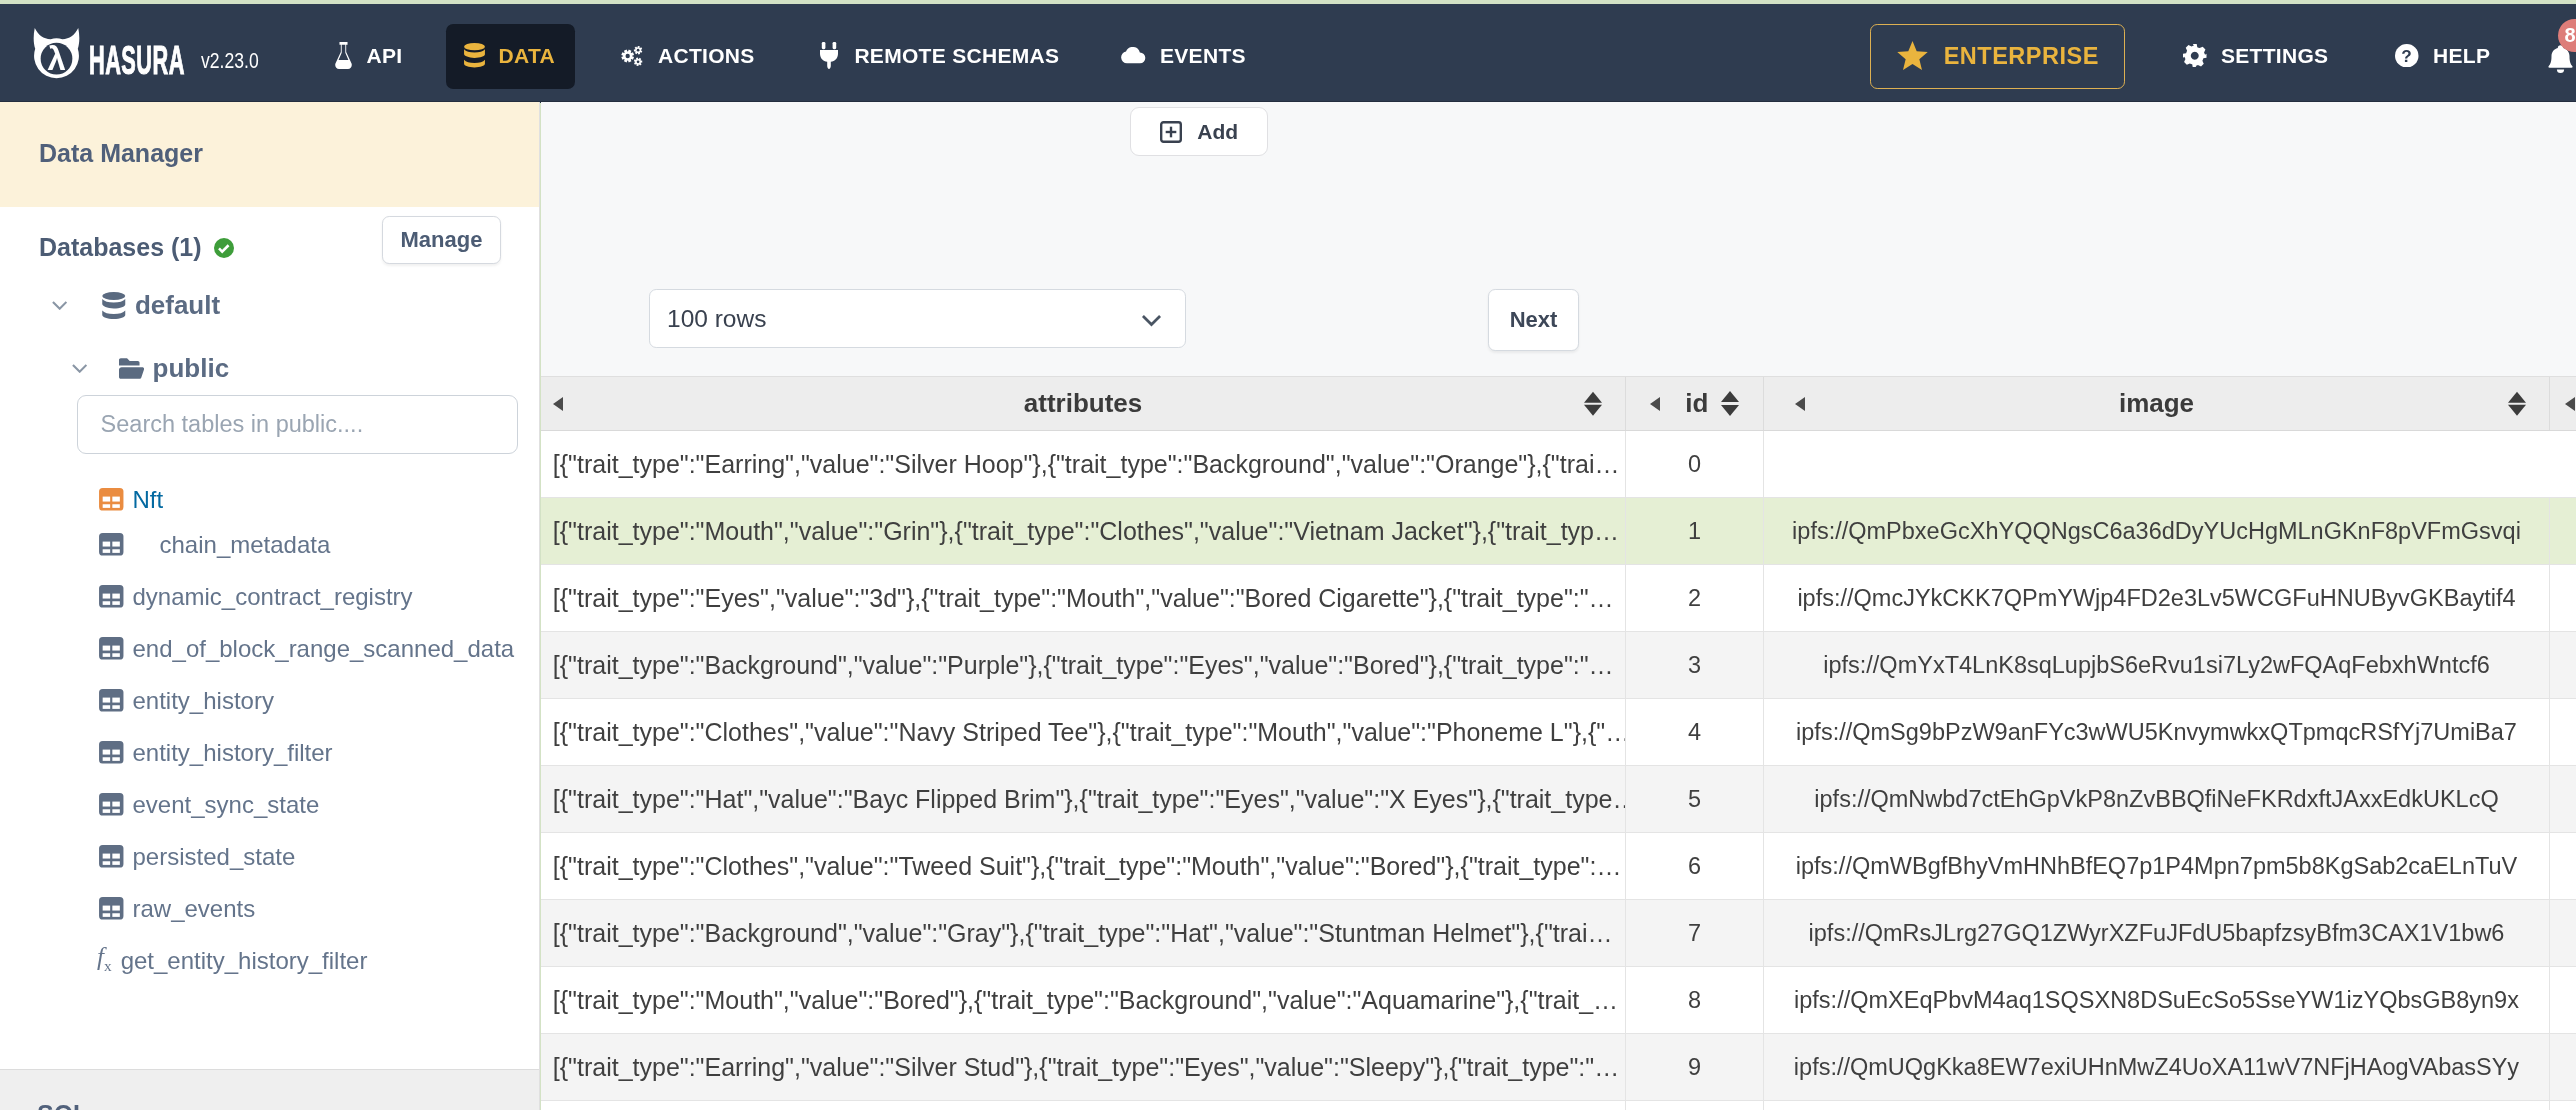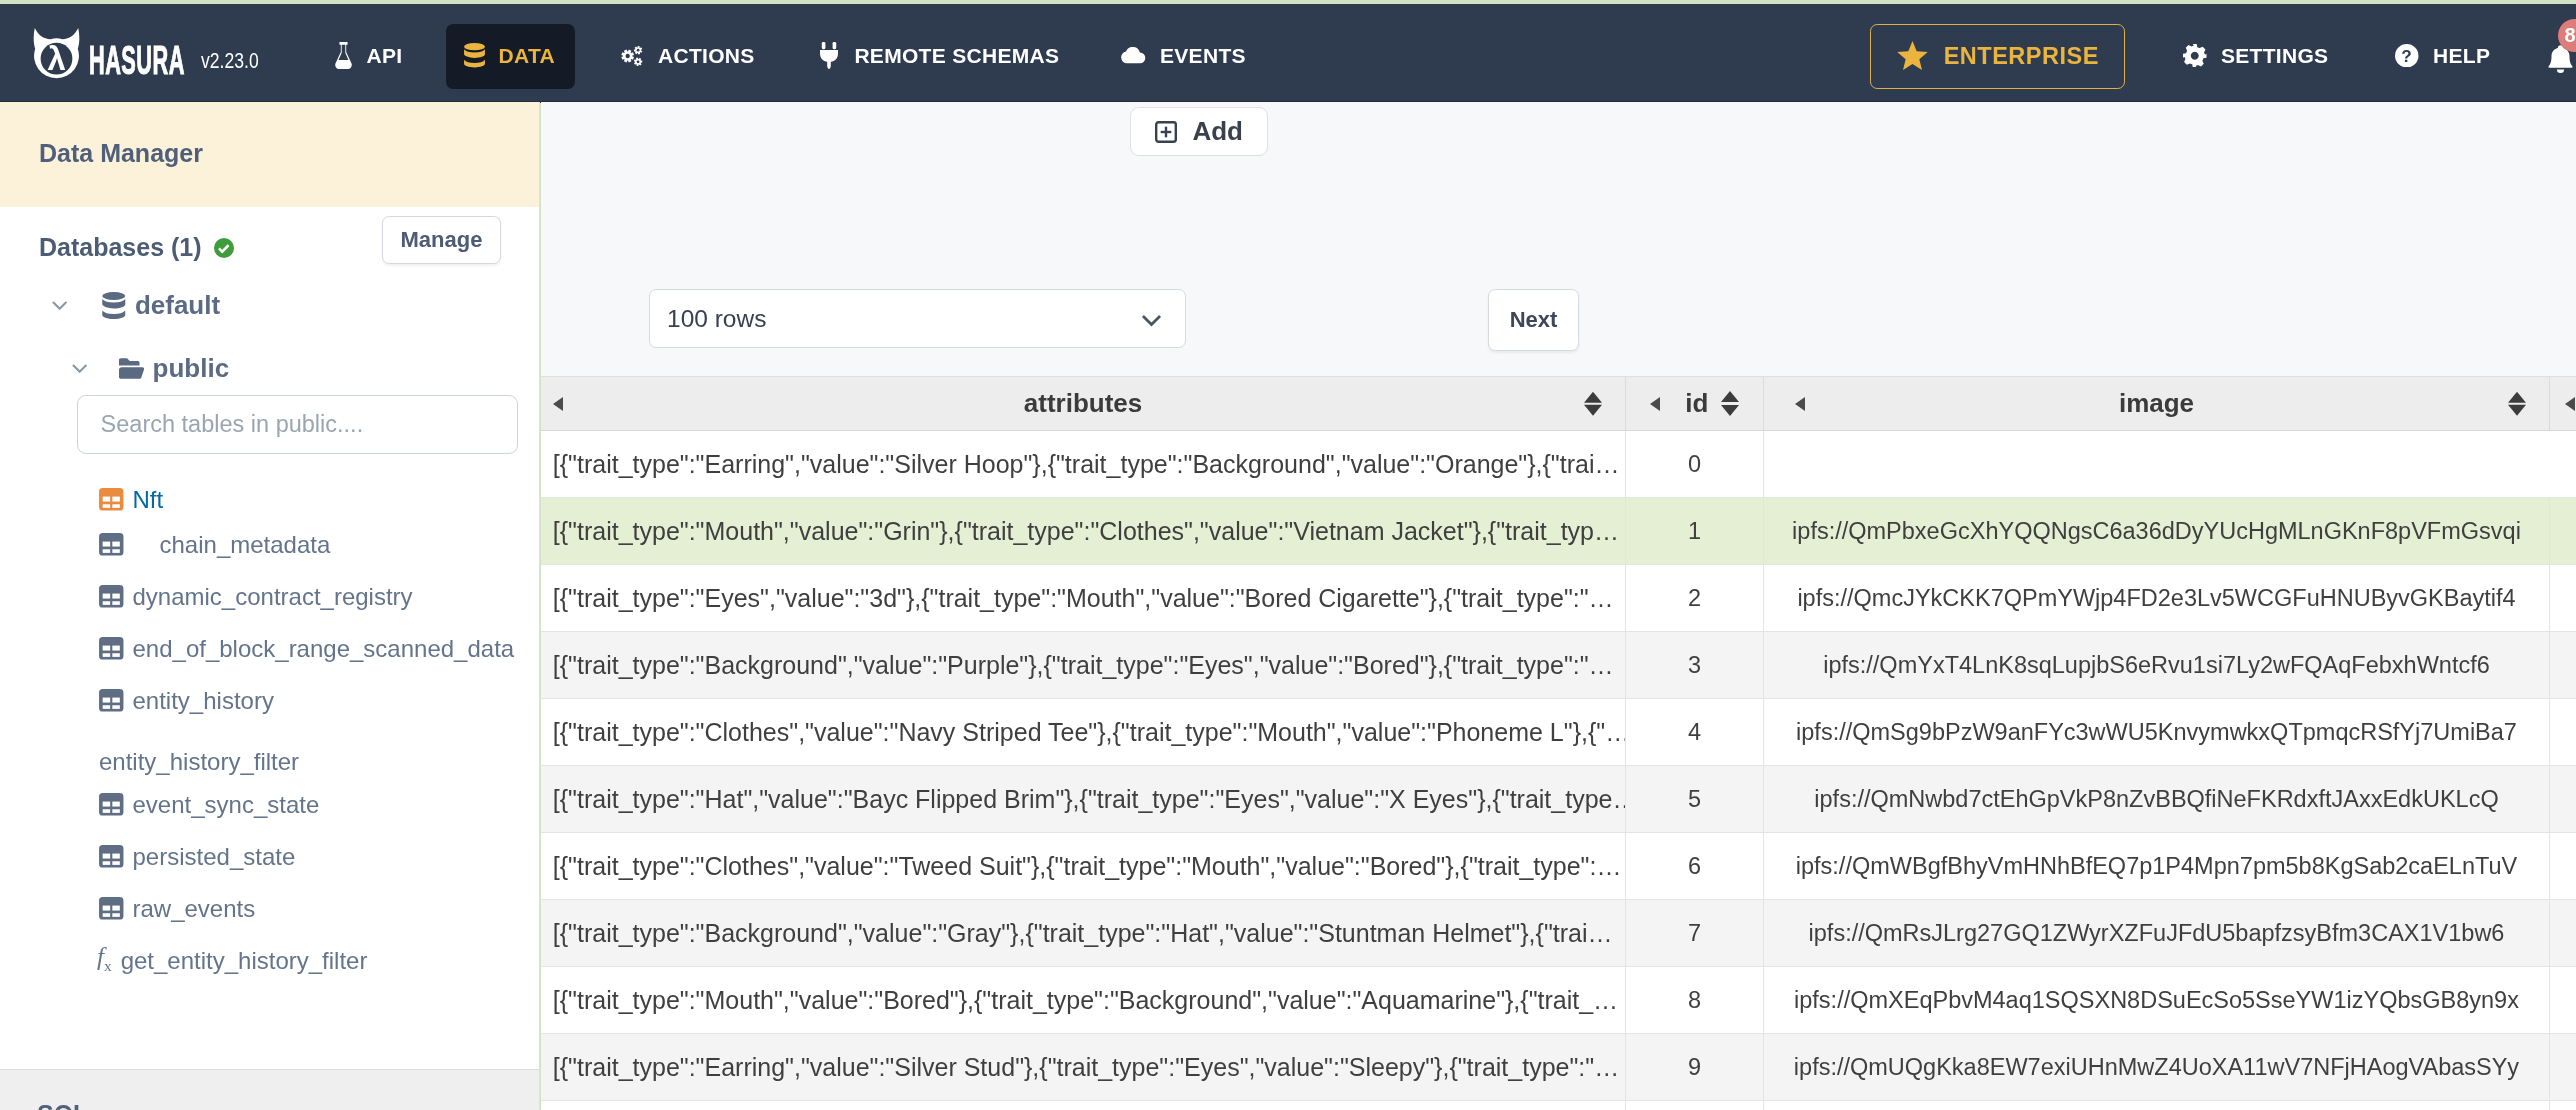--- a/index.html
+++ b/index.html
@@ -43,21 +43,21 @@
             border-radius:9px; background:#fff; color:#9aa5b2; font-size:23.5px; display:flex;
             align-items:center; padding-left:22.6px; }
   #sqlfoot { position:absolute; left:0; top:967px; width:100%; height:41px; background:#efefef;
              border-top:1.8px solid #dcdcdc; }
   #sqlfoot span { position:absolute; left:37px; top:30px; font-size:25px; font-weight:bold; color:#51617b; }
 
   
   #main { position:absolute; left:541px; top:102px; width:2035px; height:1008px; background:#f7f8f9; }
   #addbtn { position:absolute; left:589px; top:5.4px; width:138px; height:49px; background:#fff;
             border:0.9px solid #e0e0e3; border-radius:9px; display:flex; align-items:center;
-            justify-content:center; gap:15.4px; font-size:26px; font-weight:bold; color:#39414f; }
+            justify-content:center; gap:15.4px; font-size:21px; font-weight:bold; color:#39414f; }
   #rowsel { position:absolute; left:108px; top:187px; width:537px; height:59px; background:#fff;
             border:0.9px solid #d5dae0; border-radius:7.2px; display:flex; align-items:center;
             padding-left:17px; font-size:24.5px; color:#39414f; }
   #rowsel svg { position:absolute; right:22.6px; top:21px; }
   #nextbtn { position:absolute; left:947px; top:187px; width:91px; height:62px; background:#fff;
              border:0.9px solid #d5dae0; border-radius:7.2px; display:flex; align-items:center;
              justify-content:center; font-size:22px; font-weight:bold; color:#3d4758;
              box-shadow:0 1.8px 2.7px rgba(0,0,0,.06); }
 
   
@@ -282,21 +282,21 @@
           <rect width="27" height="25" rx="4" fill="#5f6e84"></rect>
           <g fill="#fff">
             <rect x="4" y="9.5" width="8.3" height="5.5"></rect>
             <rect x="14.7" y="9.5" width="8.3" height="5.5"></rect>
             <rect x="4" y="18" width="8.3" height="4"></rect>
             <rect x="14.7" y="18" width="8.3" height="4"></rect>
           </g>
         </svg>
         <span>entity_history</span>
       </div>
-    <div class="listrow" style="left:99px; top:637px;flex-direction:column;">
+    <div class="listrow" style="left:99px; top:637px;">
         <svg width="24.5" height="22.6" viewBox="0 0 27 25">
           <rect width="27" height="25" rx="4" fill="#5f6e84"></rect>
           <g fill="#fff">
             <rect x="4" y="9.5" width="8.3" height="5.5"></rect>
             <rect x="14.7" y="9.5" width="8.3" height="5.5"></rect>
             <rect x="4" y="18" width="8.3" height="4"></rect>
             <rect x="14.7" y="18" width="8.3" height="4"></rect>
           </g>
         </svg>
         <span>entity_history_filter</span>

